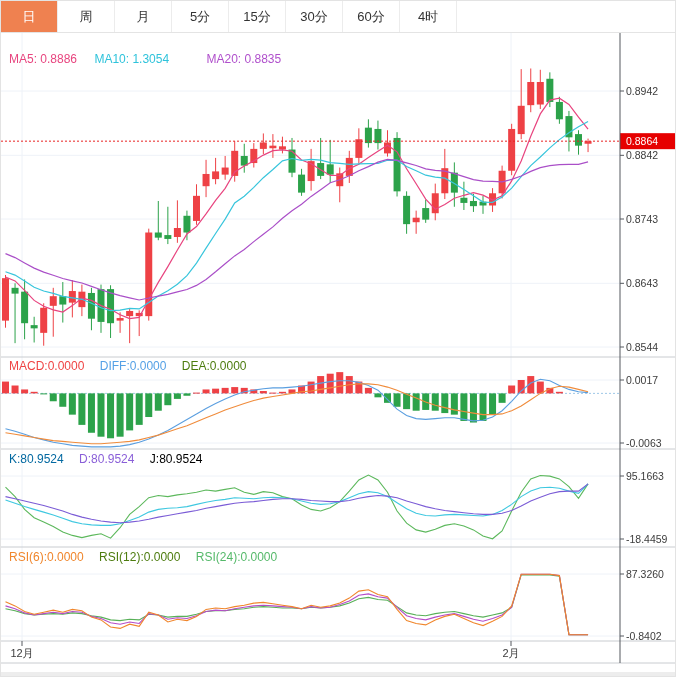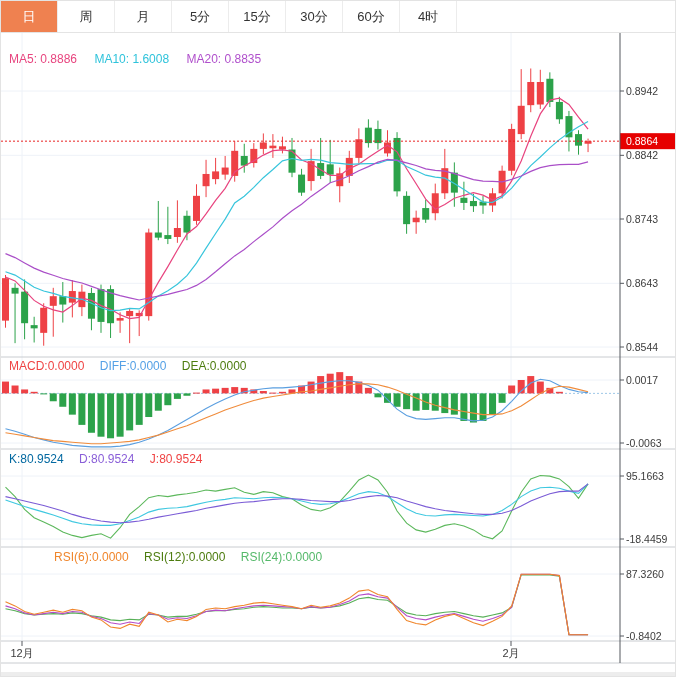--- a/index.html
+++ b/index.html
@@ -7,27 +7,27 @@
        font-family:"Liberation Sans","DejaVu Sans",sans-serif;background:#fff;overflow:hidden;}
   svg.chart{position:absolute;left:0;top:0;z-index:1;}
   .tabbar{position:absolute;left:0;top:0;width:100%;height:31px;background:#fff;
           border-bottom:1px solid #e4e4e4;display:flex;z-index:3;}
   .tab{width:56px;height:31px;line-height:31px;text-align:center;font-size:13px;color:#333;
        border-right:1px solid #ececec;cursor:pointer;}
   .tab.active{background:#ef8150;color:#fff;}
   .hdr{position:absolute;left:8px;z-index:3;font-size:12px;white-space:nowrap;}
   .hdr span{margin-right:14px;}
   #hdr-ohlc{top:36px;color:#f25050;}
-  #hdr-ma .ma5{color:#e8457f;} #hdr-ma .ma10{color:#2fc3db;} #hdr-ma .ma20{color:#b050cc;}
+  #hdr-ma .ma5{color:#e8457f;} #hdr-ma .ma10{color:#2fc3db;} #hdr-ma .ma20{color:#b050cc;margin-left:20px;}
   #hdr-ma{top:51px;}
   .ind-row{position:absolute;left:8px;z-index:3;font-size:12px;white-space:nowrap;}
   .ind-row span{margin-right:12px;}
   #macd-row{top:358px;} #macd-row .m1{color:#ef4444;} #macd-row .m2{color:#55a1e6;text-align:right;} #macd-row .m3{color:#4d7c0f;}
-  #kdj-row{top:451px;} #kdj-row .k1{color:#0369a1;} #kdj-row .k2{color:#8a5fd8;} #kdj-row .k3{color:#ef4444;}
-  #rsi-row{top:549px;} #rsi-row .r1{color:#f0862c;margin-left:45px;} #rsi-row .r2{color:#4d7c0f;} #rsi-row .r3{color:#55b96a;}
+  #kdj-row{top:451px;} #kdj-row .k1{color:#0369a1;} #kdj-row .k2{color:#8a5fd8;} #kdj-row .k3{color:#000000;}
+  #rsi-row{top:549px;} #rsi-row .r1{color:#f0862c;} #rsi-row .r2{color:#4d7c0f;} #rsi-row .r3{color:#55b96a;}
   .bottom-strip{position:absolute;left:0;top:671px;width:100%;height:4px;background:#ededed;z-index:2;}
 </style>
 </head>
 <body>
 
 <div class="app">
 
   <svg class="chart" id="chart-svg" width="676" height="677">
       <line x1="21" y1="32" x2="21" y2="640" stroke="#eef2f8" stroke-width="1"></line>
       <line x1="510" y1="32" x2="510" y2="640" stroke="#eef2f8" stroke-width="1"></line>
@@ -280,21 +280,21 @@
     <div class="tab">月</div>
     <div class="tab">5分</div>
     <div class="tab">15分</div>
     <div class="tab">30分</div>
     <div class="tab">60分</div>
     <div class="tab">4时</div>
   </div>
 
   <div class="hdr" id="hdr-ma">
     <span class="ma5">MA5: 0.8886</span>
-    <span class="ma10">MA10: 1.6008</span>
+    <span class="ma10">MA10: 1.3054</span>
     <span class="ma20">MA20: 0.8835</span>
   </div>
 
   <div class="ind-row" id="macd-row">
     <span class="m1">MACD:0.0000</span>
     <span class="m2">DIFF:0.0000</span>
     <span class="m3">DEA:0.0000</span>
   </div>
   <div class="ind-row" id="kdj-row">
     <span class="k1">K:80.9524</span>

